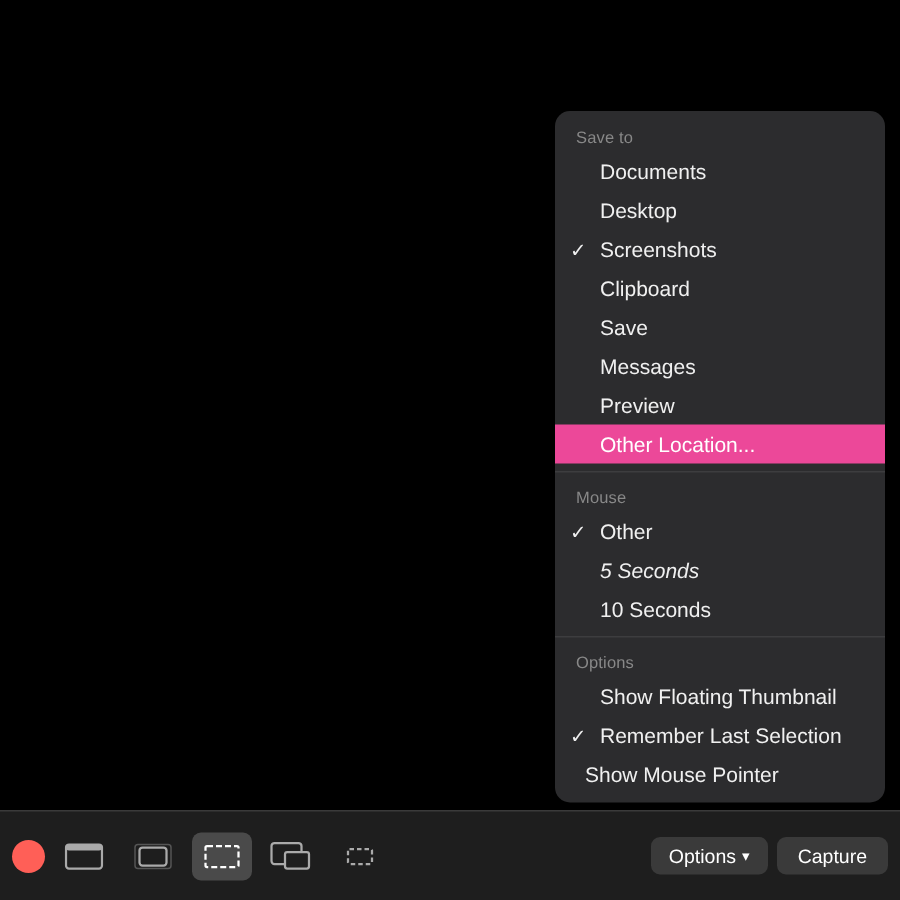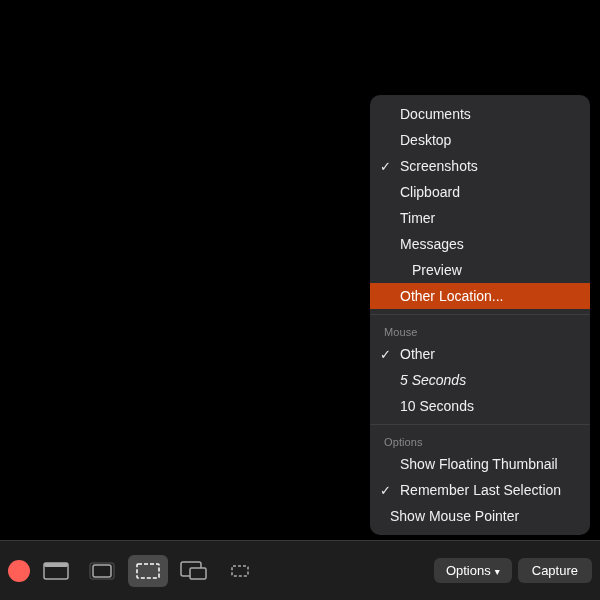--- a/index.html
+++ b/index.html
@@ -118,21 +118,21 @@
       align-items: center;
       padding: 5px 14px;
       font-size: 14px;
       color: #f0f0f0;
       cursor: pointer;
       position: relative;
       min-height: 26px;
     }
 
     .menu-item.highlighted {
-      background: #c2410c;
+      background: #ec4899;
       color: #fff;
       text-align: center;
     }
 
     .menu-item.has-check {
       padding-left: 30px;
     }
 
     .check-mark {
       position: absolute;
@@ -144,40 +144,41 @@
     .menu-divider {
       height: 1px;
       background: #3d3d3f;
       margin: 5px 0;
     }
   </style>
 </head>
 <body>
 
 <div class="dropdown-menu">
+<div class="menu-section-label">Save to</div>
     <div class="menu-item" style="padding-left: 30px;">
       <span>Documents</span>
     </div>
     <div class="menu-item" style="padding-left: 30px;">
       <span>Desktop</span>
     </div>
     <div class="menu-item has-check">
       <span class="check-mark">✓</span>
       <span>Screenshots</span>
     </div>
     <div class="menu-item" style="padding-left: 30px;">
       <span>Clipboard</span>
     </div>
     <div class="menu-item" style="padding-left: 30px;">
-      <span>Timer</span>
+      <span>Save</span>
     </div>
     <div class="menu-item" style="padding-left: 30px; text-align: right;">
       <span>Messages</span>
     </div>
-    <div class="menu-item" style="padding-left: 42px; align-items: center;">
+    <div class="menu-item" style="padding-left: 30px; align-items: center;">
       <span>Preview</span>
     </div>
     <div class="menu-item highlighted" style="padding-left: 30px;">
       <span>Other Location...</span>
     </div>
     <div class="menu-divider"></div>
     <div class="menu-section-label">Mouse</div>
     <div class="menu-item has-check">
       <span class="check-mark">✓</span>
       <span>Other</span>

